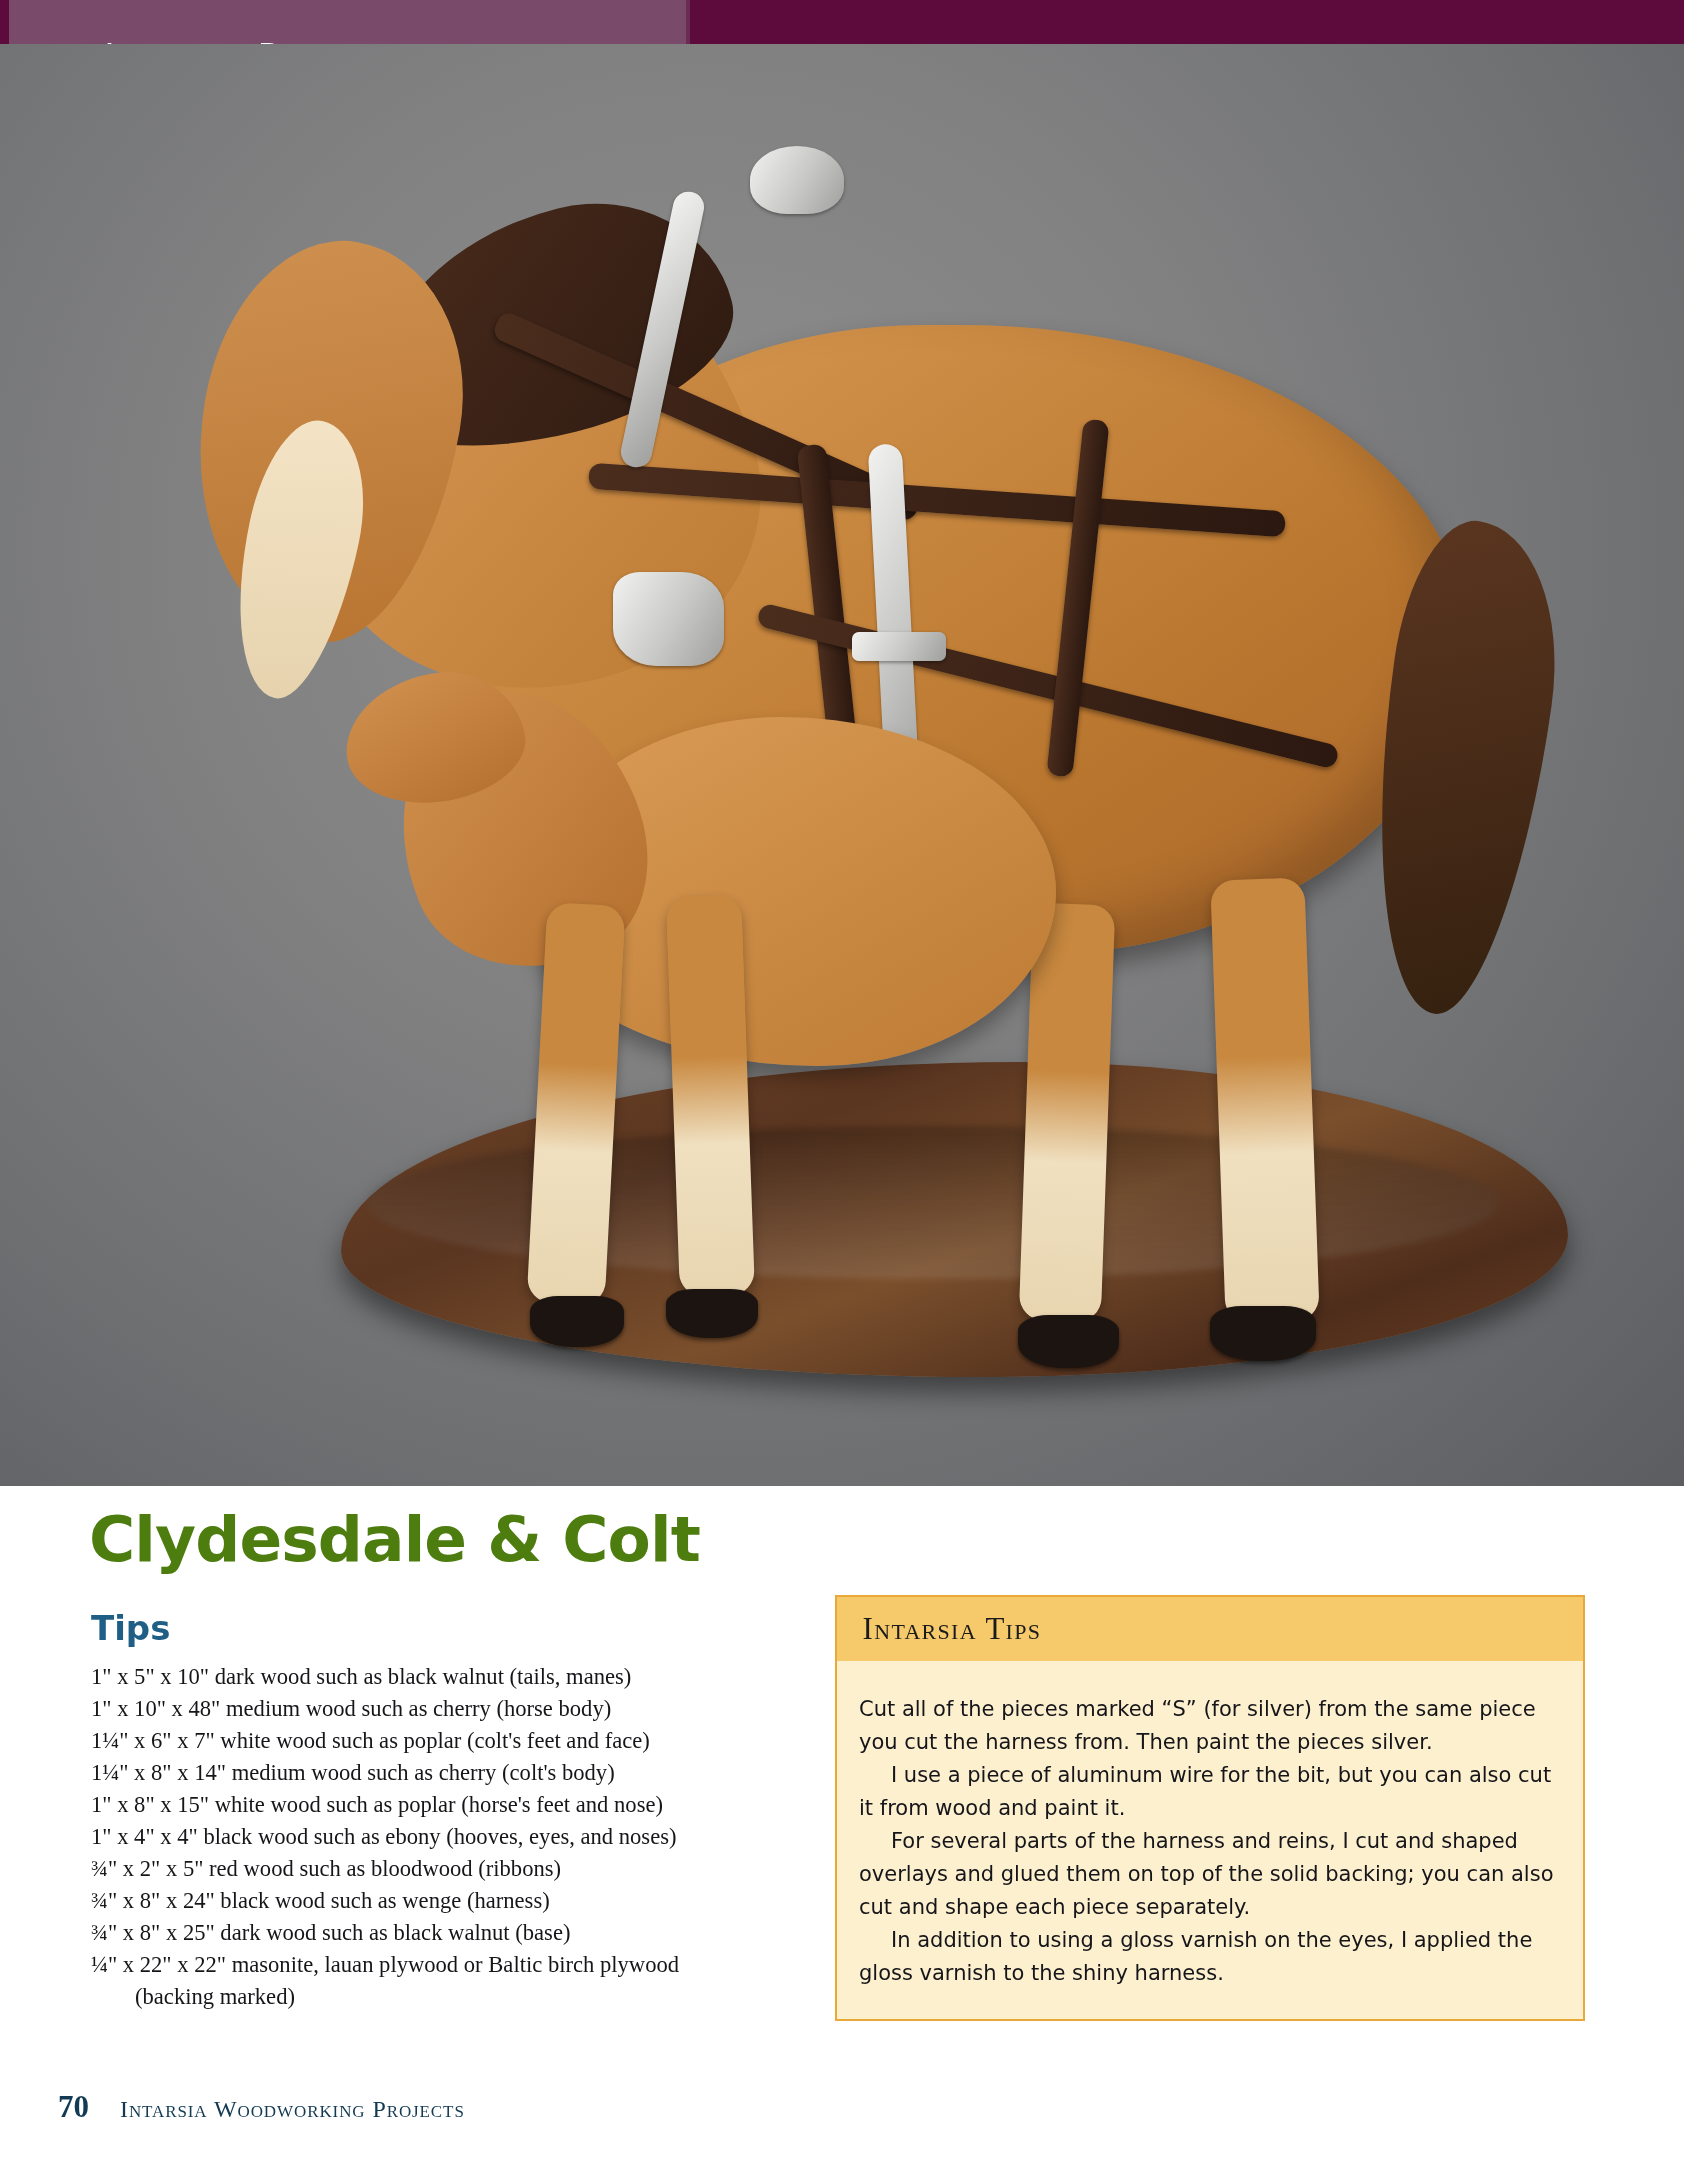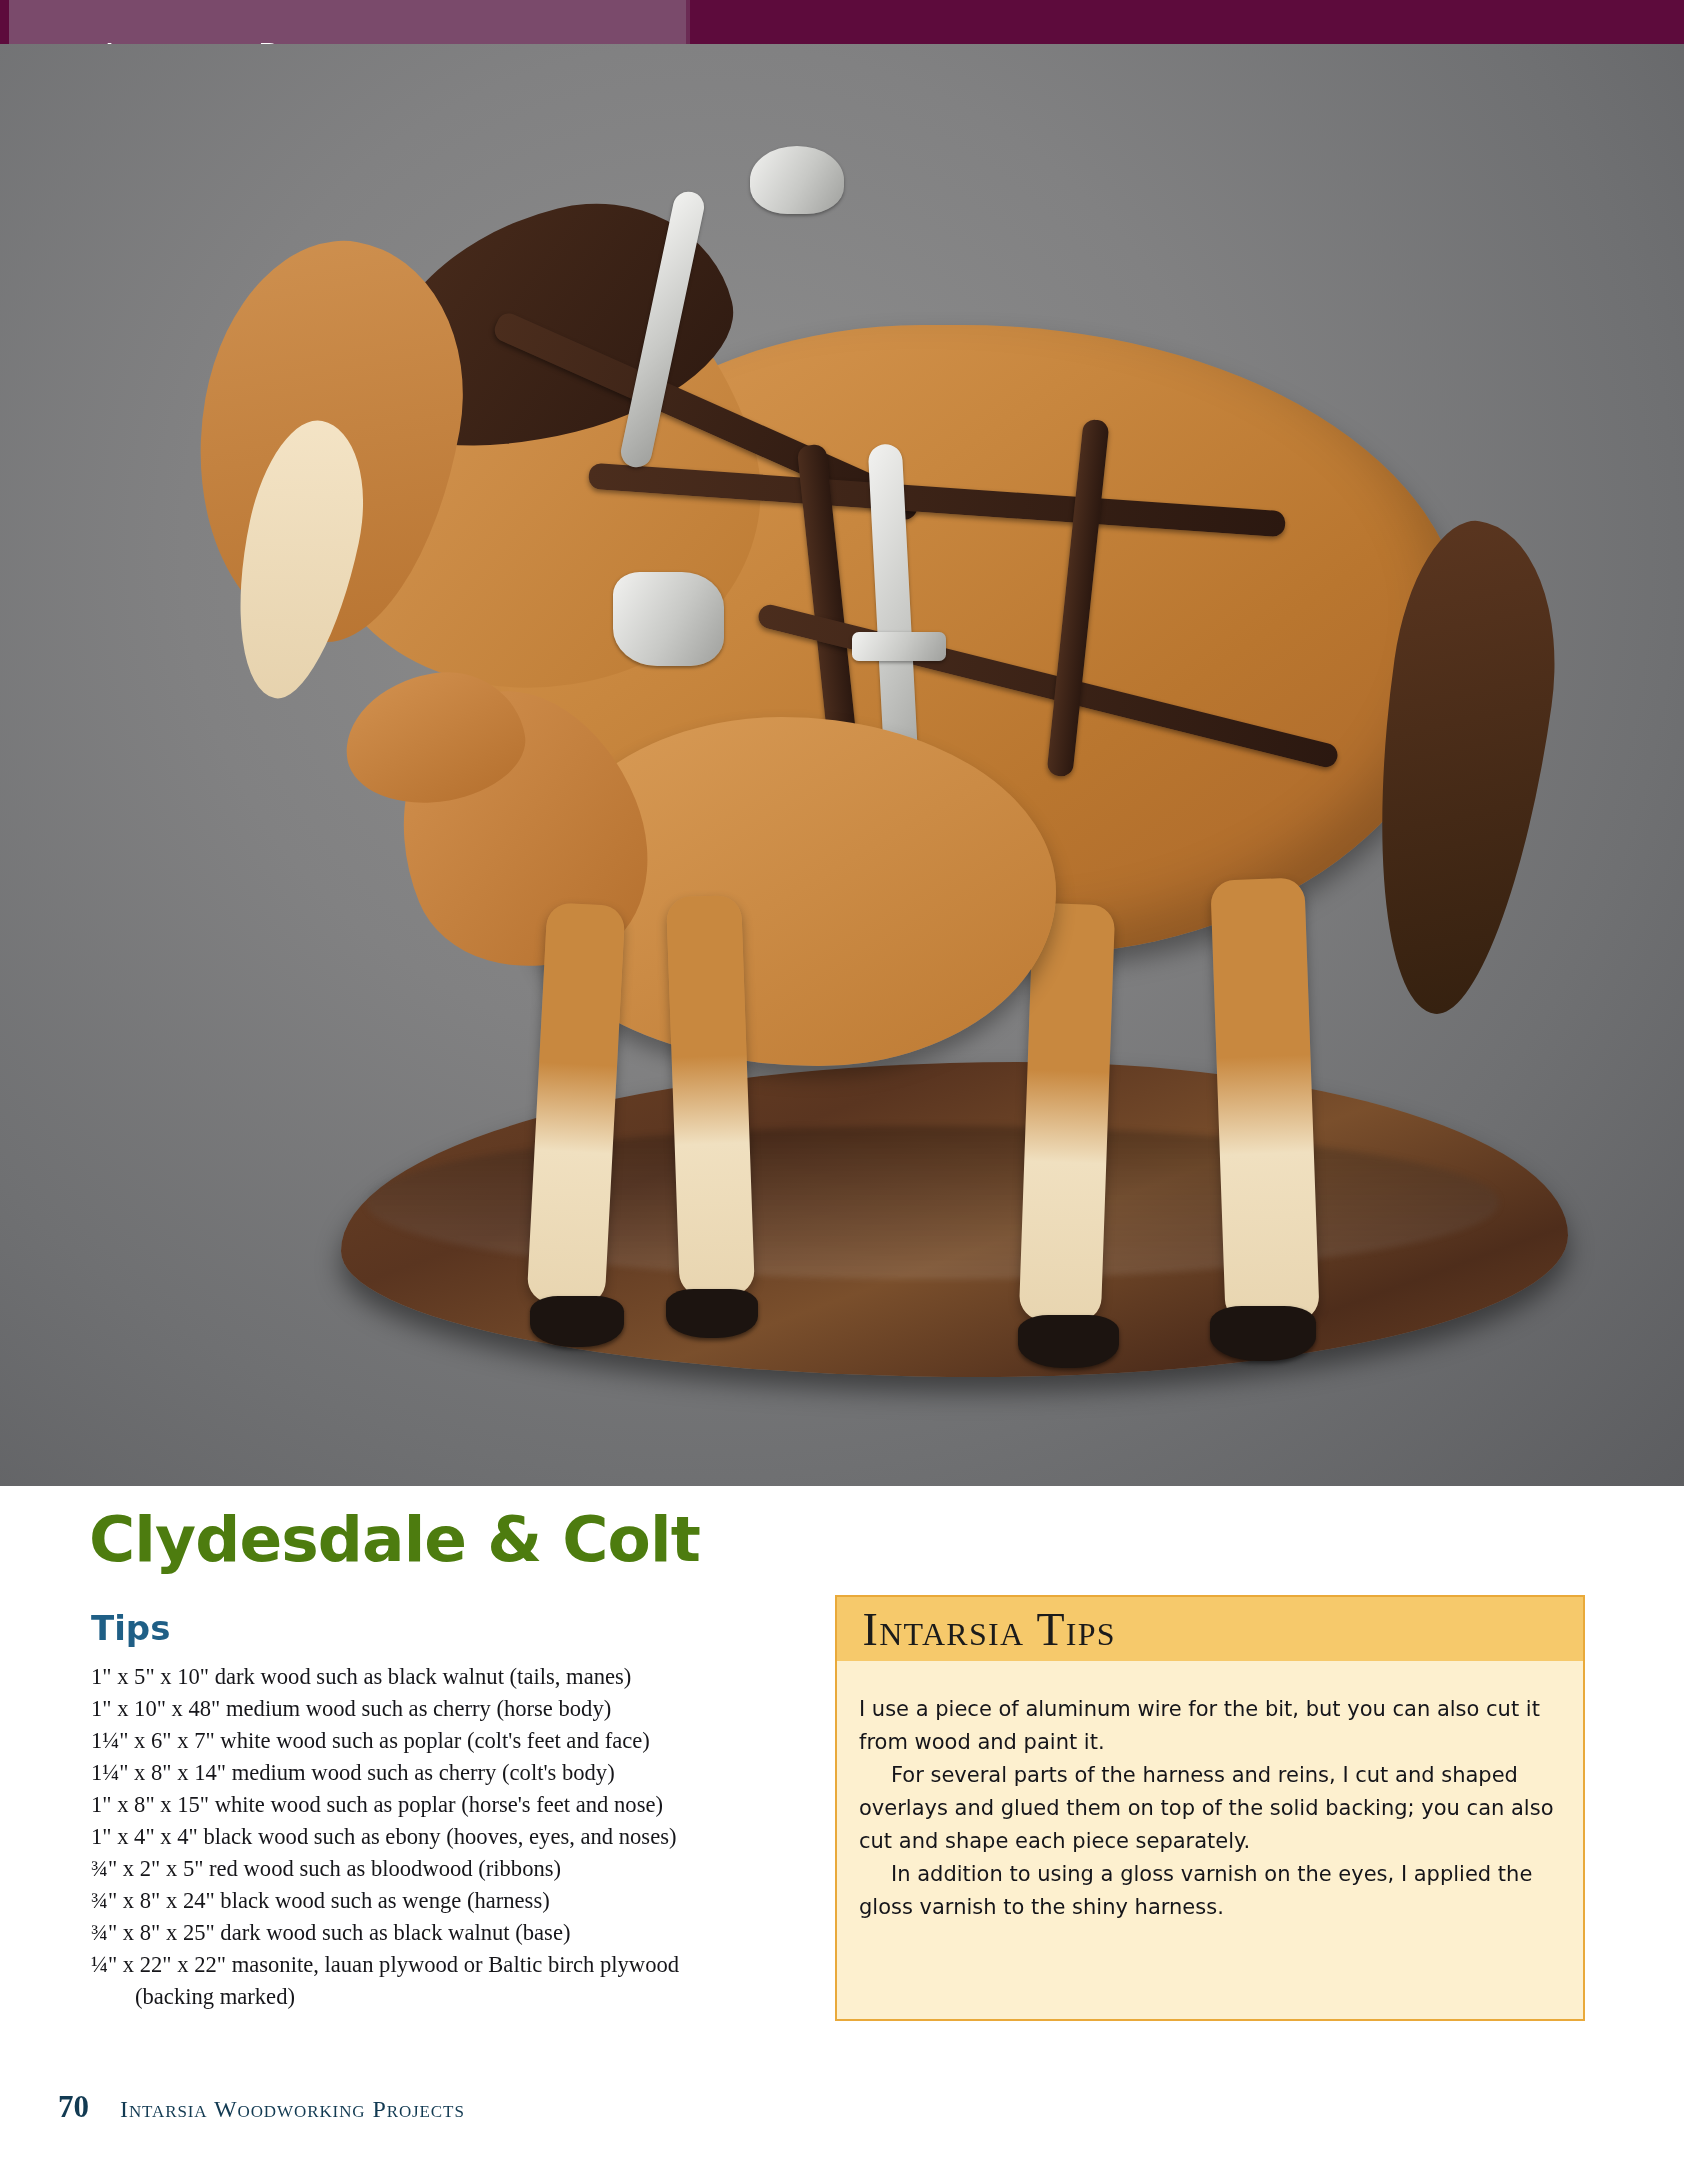--- a/index.html
+++ b/index.html
@@ -230,21 +230,21 @@
     background: #f6c96b;
     border: 2.6px solid #e9a93a;
     border-bottom: none;
     box-sizing: border-box;
     display: flex;
     align-items: center;
   }
   .tips-head span {
     margin-left: 25.6px;
     font-family: "Liberation Serif", serif;
-    font-size: 46px;
+    font-size: 31px;
     font-variant: small-caps;
     letter-spacing: 1.3px;
     color: #1b1b1b;
   }
   .tips-body {
     position: absolute;
     left: 859px; top: 1693px;
     width: 707px;
     font-family: "DejaVu Sans", sans-serif;
     font-size: 21px;
@@ -335,20 +335,21 @@
   <div>¾" x 8" x 25" dark wood such as black walnut (base)</div>
   <div>¼" x 22" x 22" masonite, lauan plywood or Baltic birch plywood</div>
   <div class="indent">(backing marked)</div>
 </div>
 
 <div class="tips-box"></div>
 <div class="tips-head">
   <span>Intarsia Tips</span>
 </div>
 <div class="tips-body">
+  <p>Cut all of the pieces marked “S” (for silver) from the same piece you cut the harness from. Then paint the pieces silver.</p>
   <p>I use a piece of aluminum wire for the bit, but you can also cut it from wood and paint it.</p>
   <p>For several parts of the harness and reins, I cut and shaped overlays and glued them on top of the solid backing; you can also cut and shape each piece separately.</p>
   <p>In addition to using a gloss varnish on the eyes, I applied the gloss varnish to the shiny harness.</p>
 </div>
 
 <div class="footer">
   <div class="folio">70</div>
   <div class="running-head">Intarsia Woodworking Projects</div>
 </div>
 

